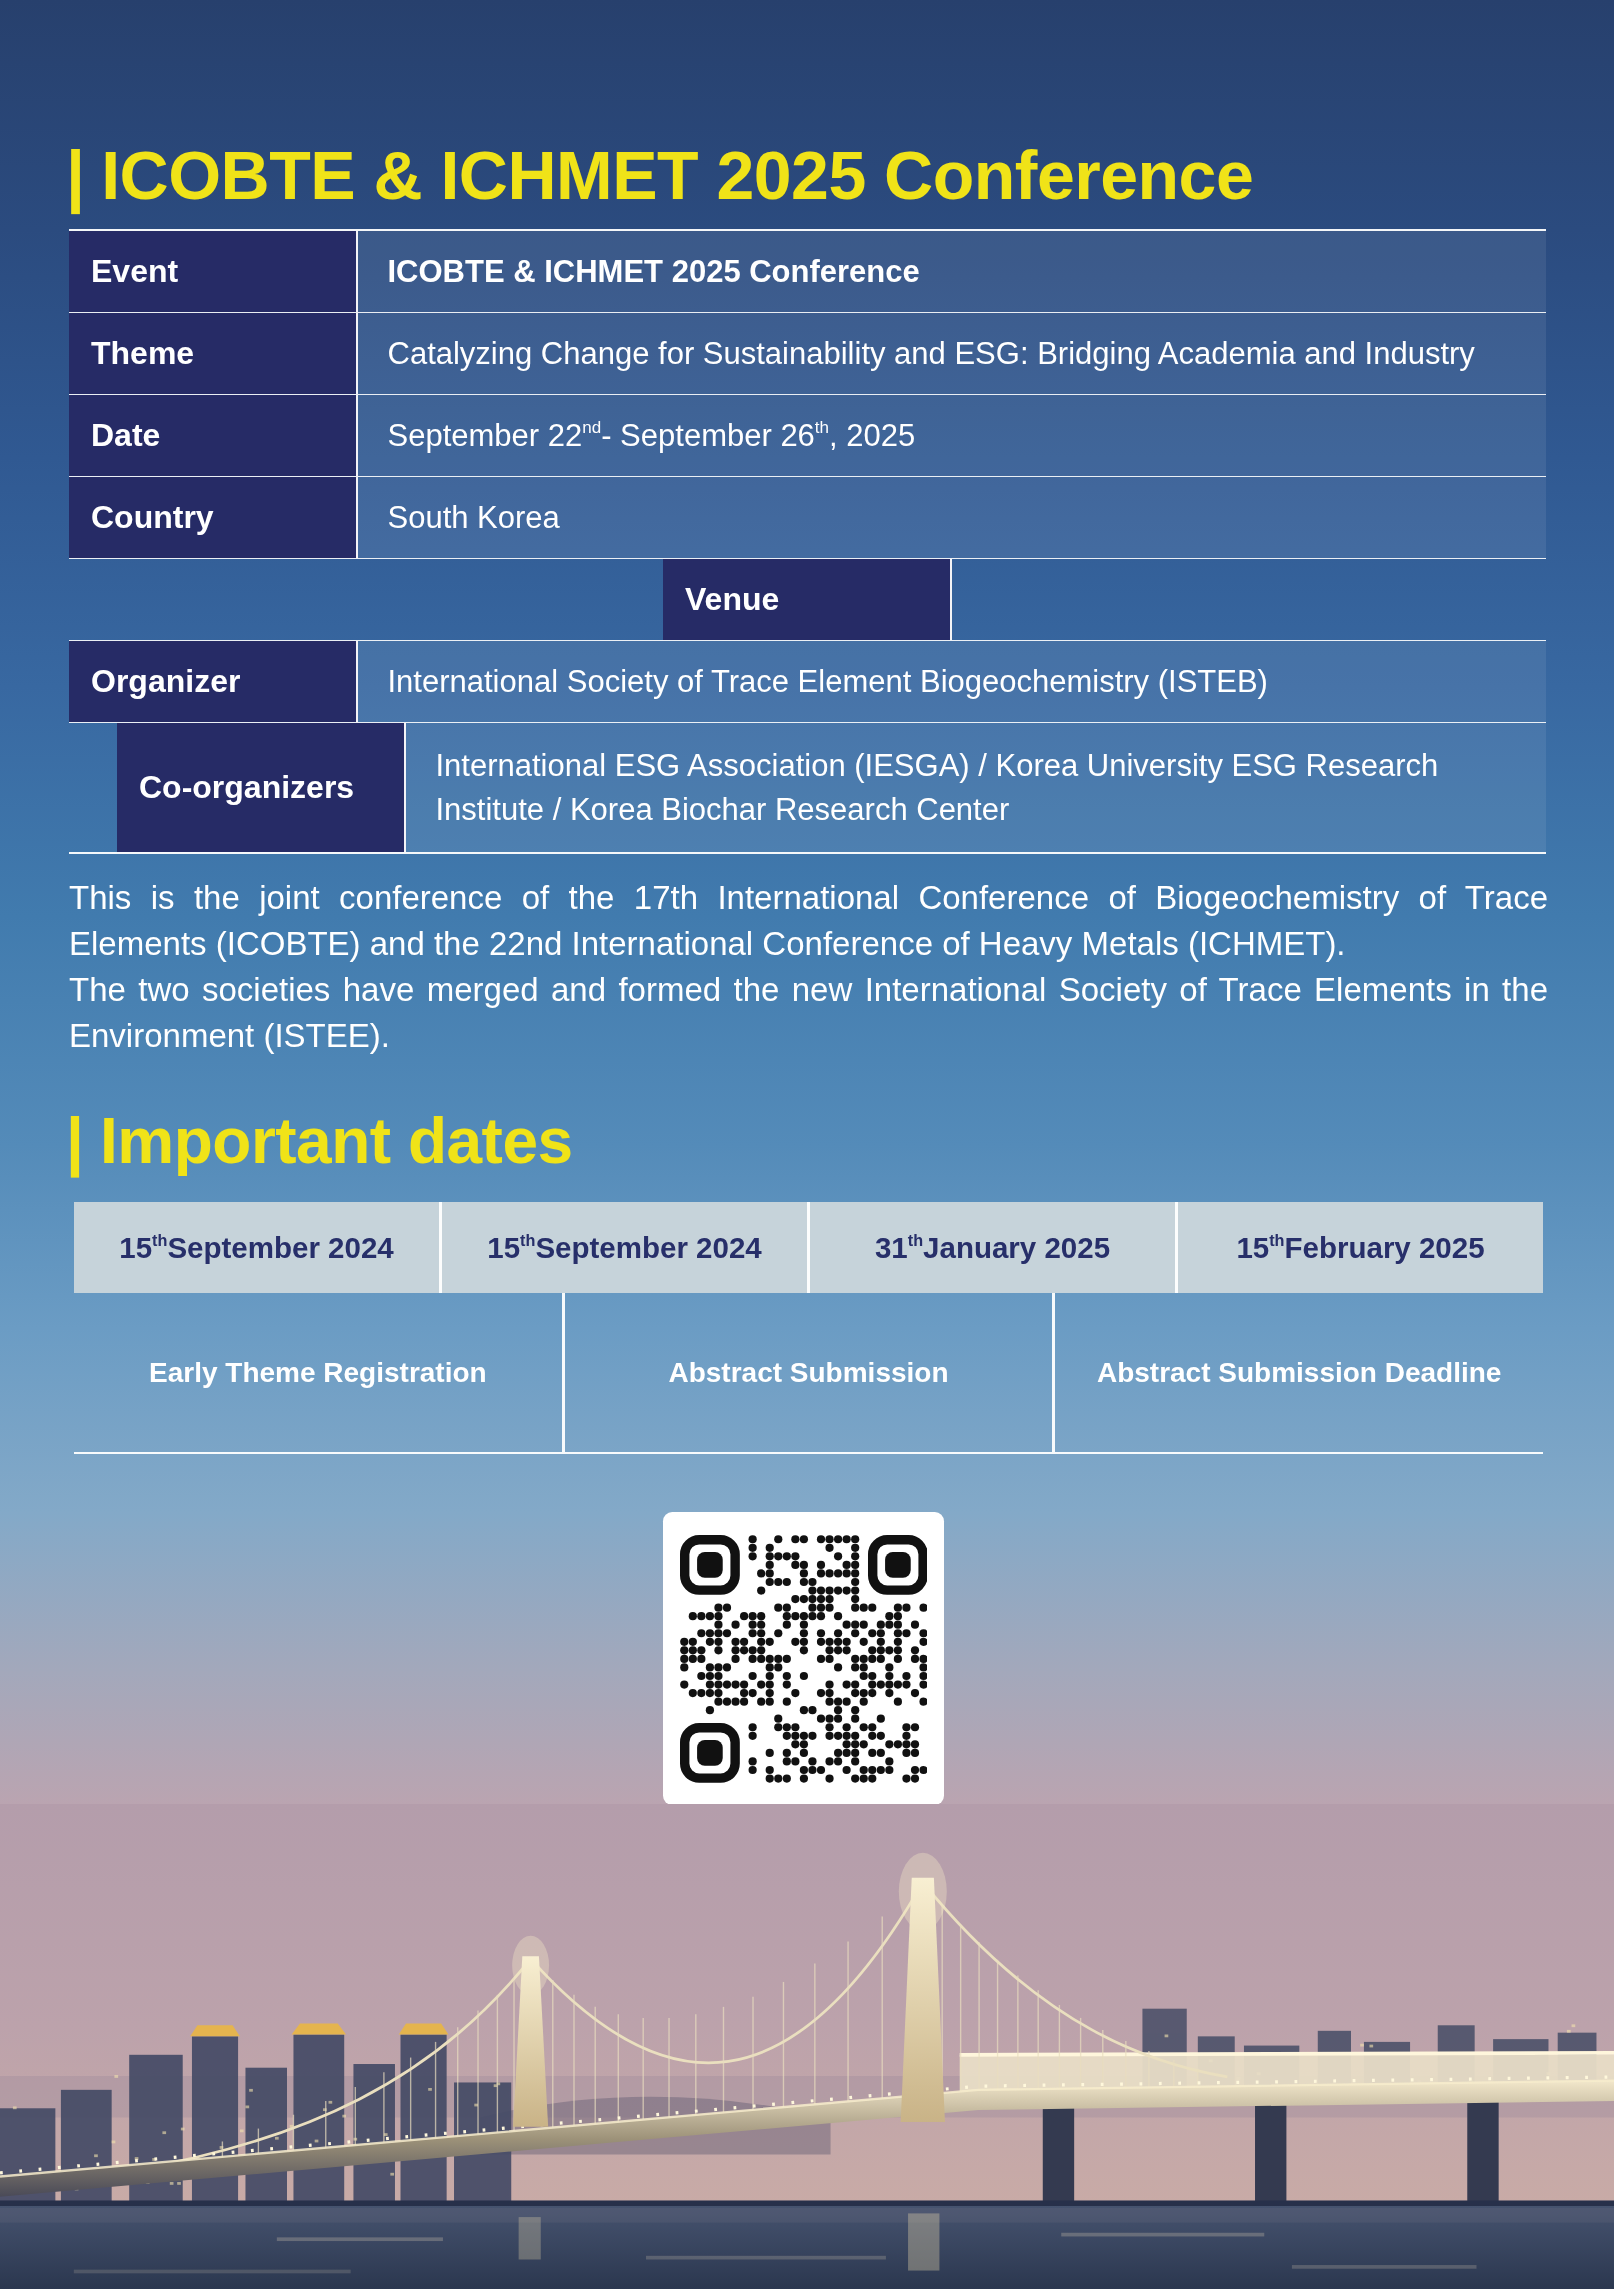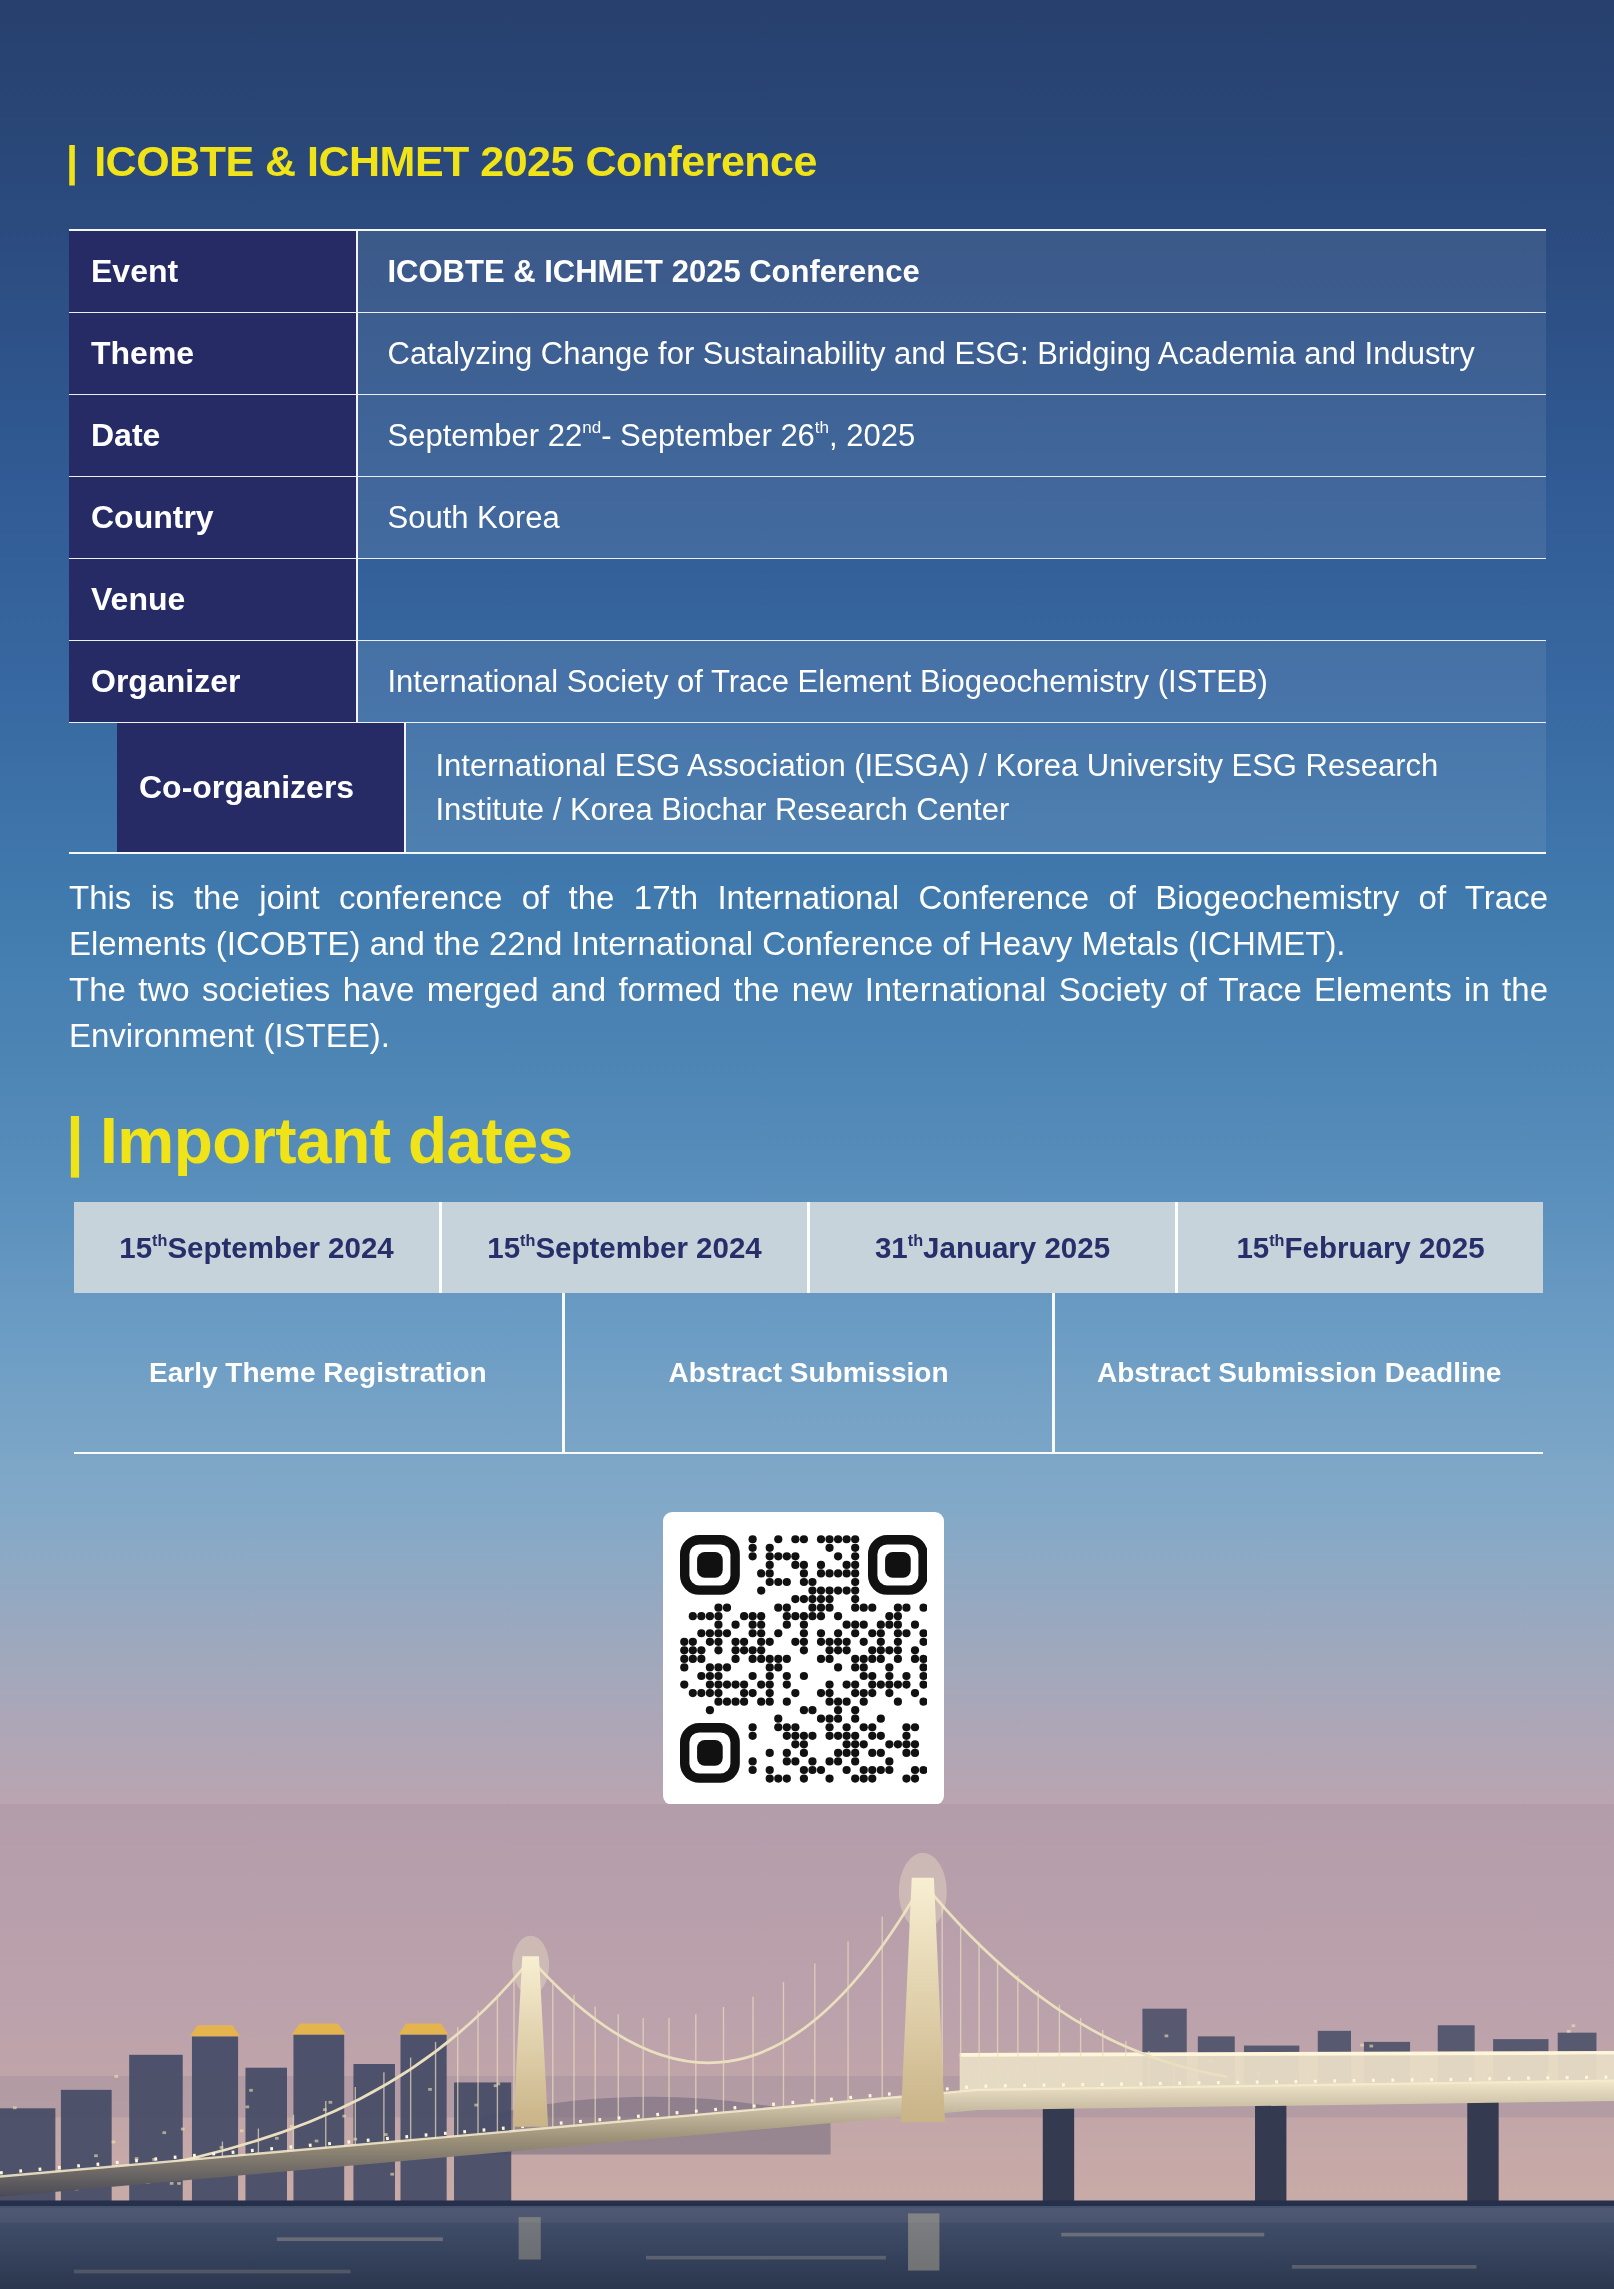--- a/index.html
+++ b/index.html
@@ -18,36 +18,36 @@
       #6b9cc4 58%,
       #83a9c8 66%,
       #a3a8bb 73%,
       #bba4b0 79%,
       #b79fae 84%);
     color:#fff;
   }
   
   .h1{
     position:absolute;left:66px;top:138px;
-    font-size:43px;font-weight:700;color:#f0e318;
+    font-size:68px;font-weight:700;color:#f0e318;
     letter-spacing:-0.5px;white-space:nowrap;line-height:1.1;
   }
   .h2{
     position:absolute;left:66px;top:1106px;
     font-size:64px;font-weight:700;color:#f0e318;
     letter-spacing:-0.5px;white-space:nowrap;line-height:1.1;
   }
   .bar{display:inline-block;margin-right:16.6px;font-weight:700;}
   
   .info-table{
     position:absolute;left:69px;top:229px;width:1477px;
     border-top:2.8px solid rgba(255,255,255,.95);
     border-bottom:2.8px solid rgba(255,255,255,.95);
   }
-  .info-row{display:flex;border-bottom:1.8px solid rgba(255,255,255,.9);}
+  .info-row{display:flex;border-bottom:1.8px solid rgba(255,255,255,.9);justify-content:center;}
   .info-row:last-child{border-bottom:none;padding-left:48px;}
   .info-label{
     width:289px;flex:0 0 289px;background:#262b66;
     border-right:2.8px solid rgba(255,255,255,.95);
     display:flex;align-items:center;
     padding-left:22px;box-sizing:border-box;
     font-size:32px;font-weight:700;min-height:81px;
   }
   .info-value{
     flex:1;background:rgba(255,255,255,.08);

